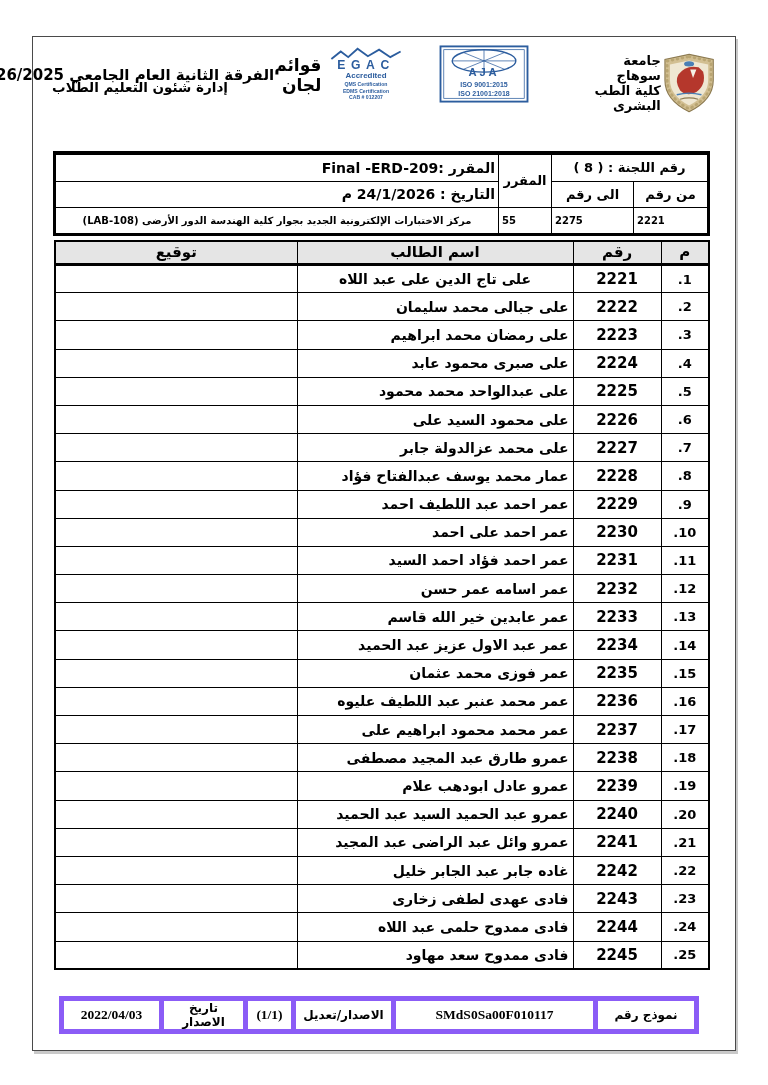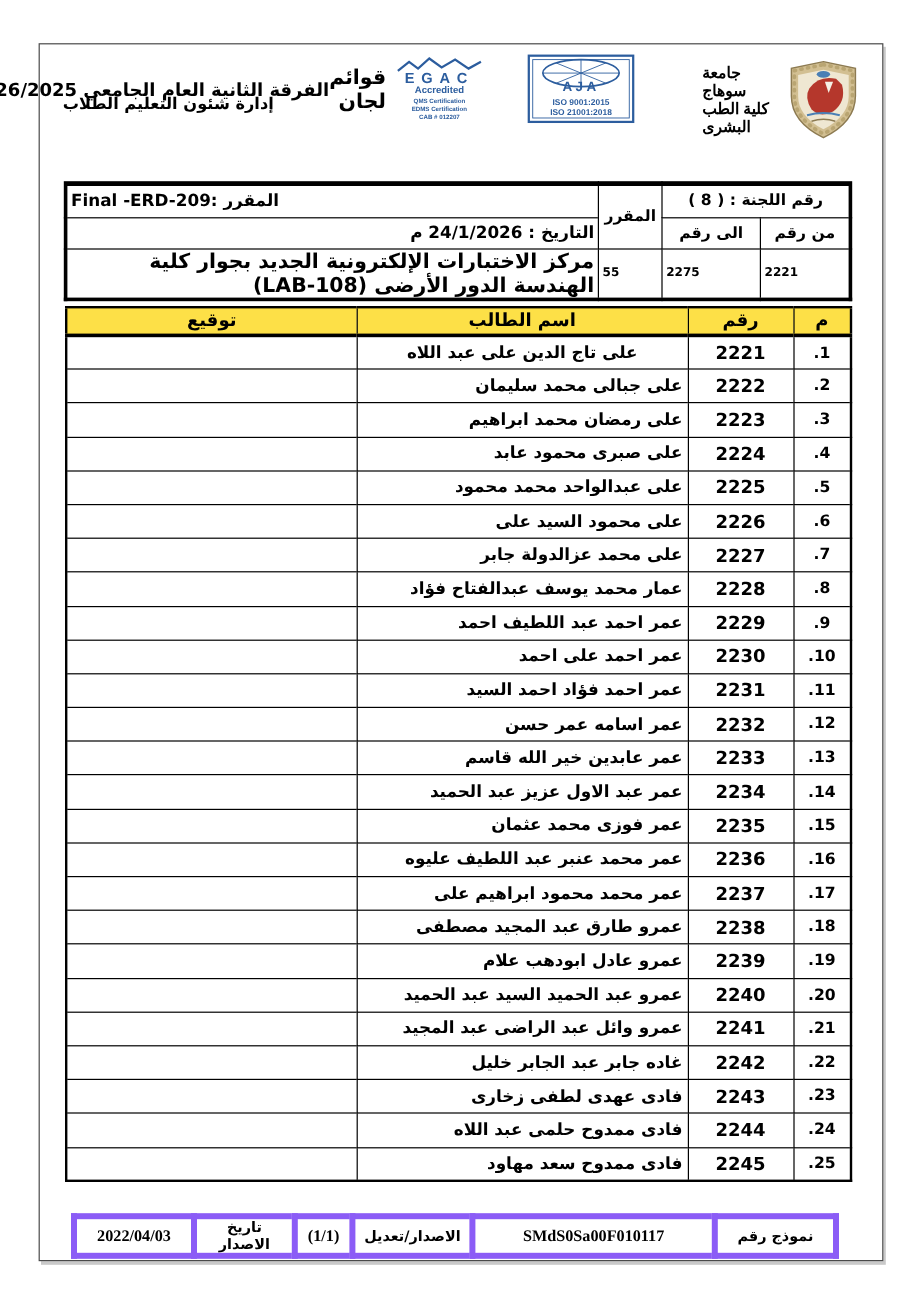--- a/index.html
+++ b/index.html
@@ -12,41 +12,41 @@
     position:absolute; top:36px; left:32px; width:704px; height:1015px;
     border:1.5px solid #4a4a4a;
     box-shadow:2px 3px 0 #c9c9c9;
     background:#fff;
   }
   
   .hdr { display:flex; justify-content:space-between; align-items:flex-start;
          padding:8px 18px 0 30px; height:110px; }
   .hdr-col { display:flex; flex-direction:row; align-items:center; }
   .univ-col { width:132px; }
-  .univ-text { font-size:13px; font-weight:bold; line-height:1.15; text-align:left; margin-top:2px;font-family:Liberation Serif, serif; }
+  .univ-text { font-size:13px; font-weight:bold; line-height:1.15; text-align:right; margin-top:2px; }
   .center-col { width:250px; }
   .logo-row { display:flex; gap:26px; align-items:flex-start; direction:ltr; }
   .title-main { font-size:17px; font-weight:bold; margin-top:2px; }
   .title-sub  { font-size:15px; font-weight:bold; margin-top:1px; white-space:nowrap; }
   .dept-col { width:165px; }
   .dept-text { font-size:13.5px; font-weight:bold; margin-top:1px; white-space:nowrap; }
   svg text { font-family:"Liberation Sans", sans-serif; }
   
   table { border-collapse:collapse; table-layout:fixed; }
   .info-table { width:654px; margin:4px 25px 0 25px; border:3px solid #000; border-top-width:4px; }
   .info-table td { border:1px solid #000; padding:0 3px; overflow:hidden; }
   .i-lbl { font-size:13px; font-weight:bold; text-align:center; height:26px; }
   .i-val { font-size:10px; font-weight:bold; text-align:left; height:27px; }
-  .i-course { font-size:14px; font-weight:bold; text-align:left; height:28px; }
+  .i-course { font-size:14px; font-weight:bold; text-align:right; height:28px; }
   .i-date { font-size:14px; font-weight:bold; text-align:right; height:24px; }
-  .i-loc { font-size:17px; font-weight:bold; text-align:right; height:27px; }
+  .i-loc { font-size:10px; font-weight:bold; text-align:center; height:27px; }
   
   .main-table { width:654px; margin:4px 25px 0 25px; border:2.5px solid #000; }
   .main-table th {
-    background:#fde047; border:1px solid #000; border-bottom:3px solid #000; border-top:2px solid #000;
+    background:#e5e5e5; border:1px solid #000; border-bottom:3px solid #000; border-top:2px solid #000;
     font-size:15px; font-weight:bold; height:24px; padding:0;
   }
   .main-table td { border:1px solid #000; height:28.2px; padding:0 4px; overflow:hidden; }
   .c-serial { font-size:13px; font-weight:bold; text-align:center; direction:ltr; }
   .c-id { font-size:15px; font-weight:bold; text-align:center; }
   .c-name { font-size:14px; font-weight:bold; text-align:right;margin-top:17px; }
   .c-name.center { text-align:center; }
   .c-sign { }
   
   .footer-table { width:635px; margin:26px 36px 0 auto; }

